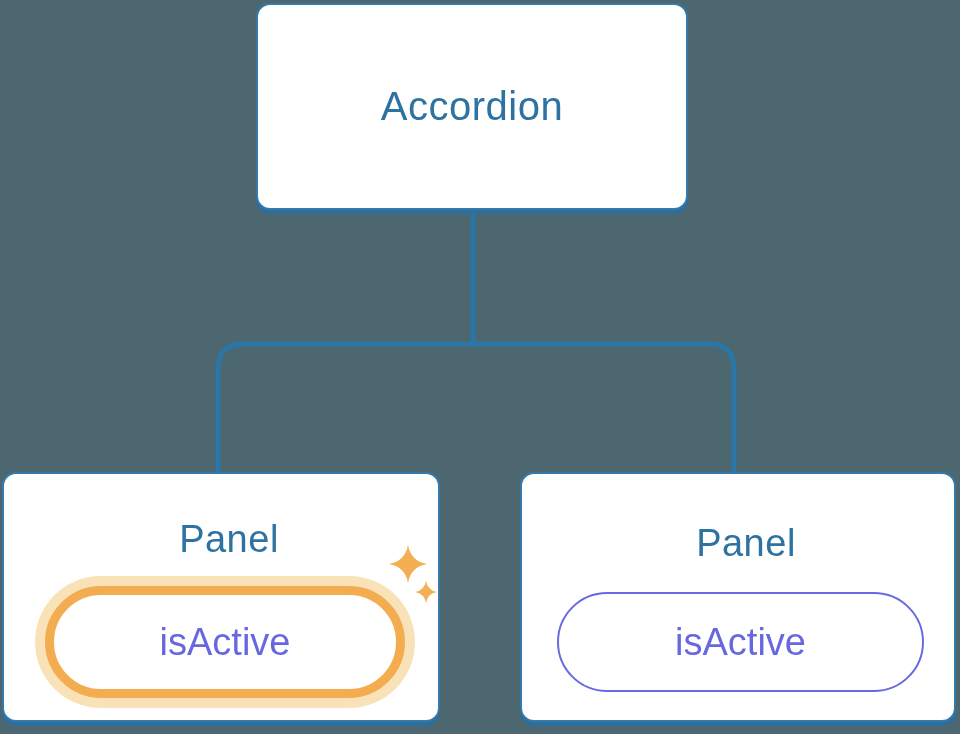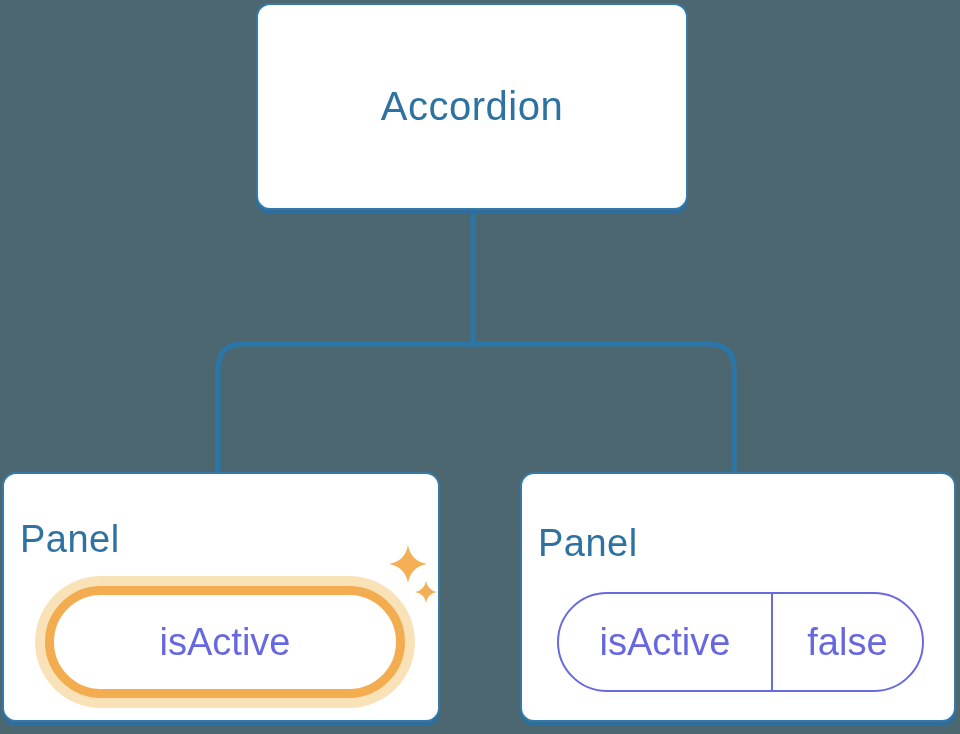--- a/index.html
+++ b/index.html
@@ -38,22 +38,23 @@
   .root-label {
     font-size: 40px;
     font-weight: 500;
     color: #2E72A2;
     letter-spacing: 0.5px;
   }
   .panel-left  { left: 2px;   top: 472px; width: 438px; height: 250px; }
   .panel-right { left: 520px; top: 472px; width: 436px; height: 250px; }
   .panel-title {
     position: absolute;
-    left: 16px;
+    left: 8px;
     width: 100%;
+    text-align: center;
     font-size: 38px;
     font-weight: 500;
     color: #2E72A2;
     line-height: 1;
     letter-spacing: 0.5px;
   }
   .panel-left  .panel-title { top: 46px; }
   .panel-right .panel-title { top: 50px; }
 
   
@@ -135,17 +136,16 @@
     <svg class="sparkles" viewBox="0 0 60 66" xmlns="http://www.w3.org/2000/svg">
       <path fill="#F4AF55" d="M19 0 Q21.85 16.15 38 19 Q21.85 21.85 19 38 Q16.15 21.85 0 19 Q16.15 16.15 19 0 Z"></path>
       <path fill="#F4AF55" d="M37 36 Q38.65 45.35 48 47 Q38.65 48.65 37 58 Q35.35 48.65 26 47 Q35.35 45.35 37 36 Z"></path>
     </svg>
   </div>
 
   <div class="box panel-right">
     <div class="panel-title">Panel</div>
     <div class="pill-plain">
       <div class="cell cell-key-plain">isActive</div>
-      <div class="cell cell-val-plain">false</div>
     </div>
   </div>
 
 </div>
 
 </body></html>

